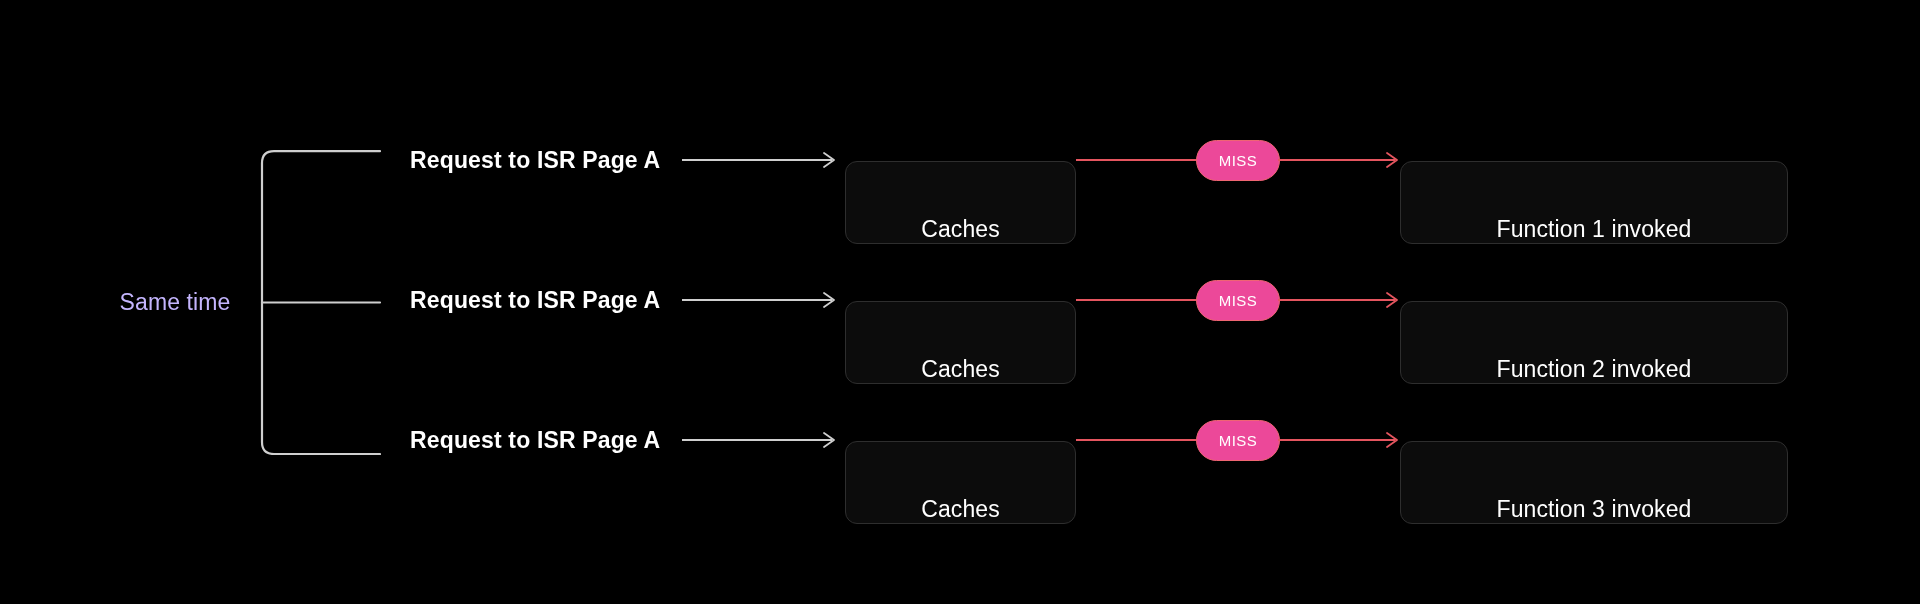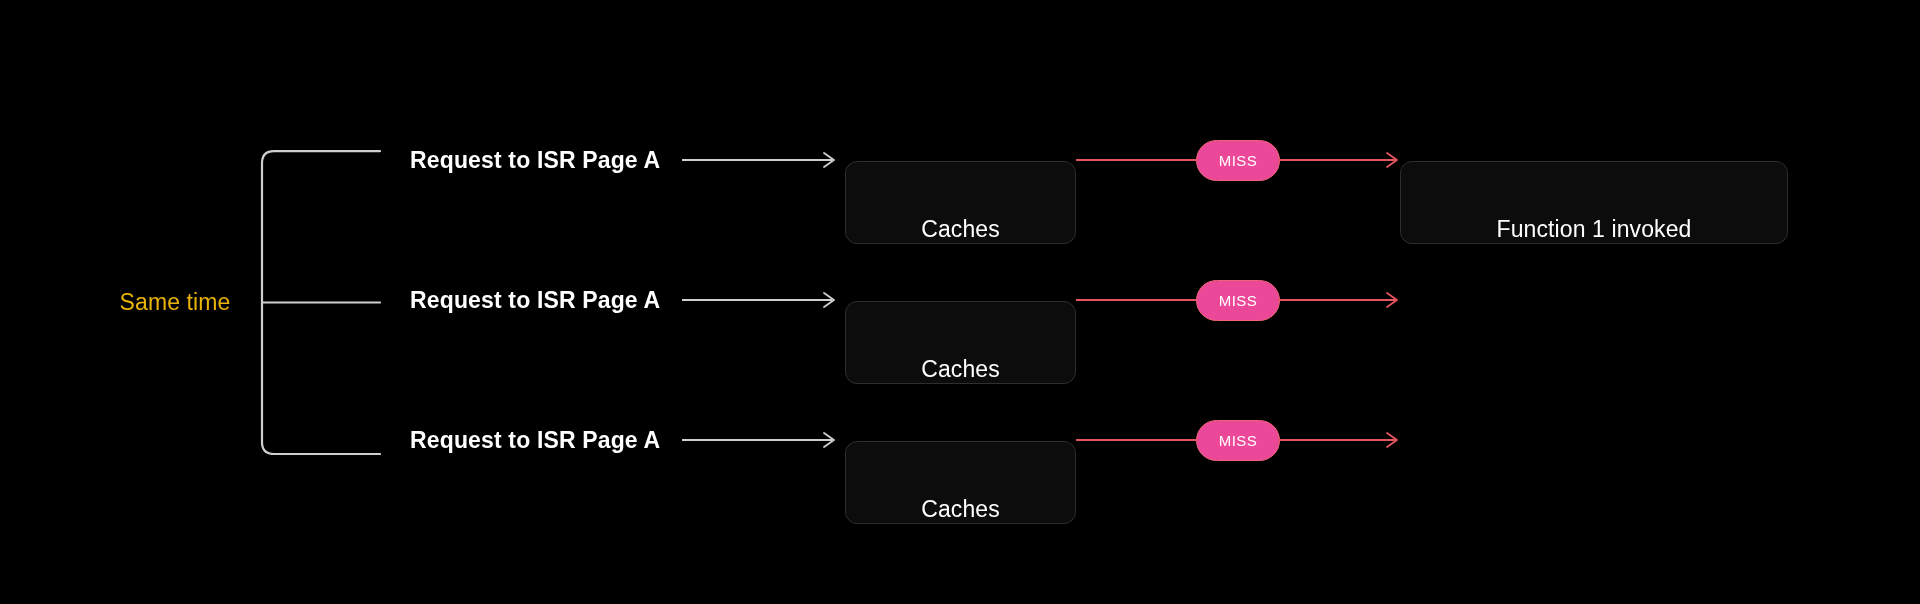--- a/index.html
+++ b/index.html
@@ -21,21 +21,21 @@
     overflow: hidden;
   }
 
   
   .same-time-label {
     position: absolute;
     left: 100px;
     top: 286px;
     width: 150px;
     text-align: center;
-    color: #eab308;
+    color: #c4b5fd;
     font-size: 23px;
     font-weight: 400;
     letter-spacing: 0.1px;
     line-height: 32px;
     white-space: nowrap;
   }
 
   
   .bracket-svg {
     position: absolute;
@@ -208,20 +208,23 @@
 
     <div class="miss-badge">
       <span>MISS</span>
     </div>
 
     <svg class="arrow-red" viewBox="0 0 125 24" xmlns="http://www.w3.org/2000/svg">
       <path d="M 0 12 L 117 12" fill="none" stroke="#e5555f" stroke-width="1.8"></path>
       <path d="M 109 5 L 119 12 L 109 19" fill="none" stroke="#e5555f" stroke-width="1.8" stroke-linecap="round" stroke-linejoin="round"></path>
     </svg>
 
+    <div class="node-box function-box">
+      <span>Function 2 invoked</span>
+    </div>
   </div>
 
   <div class="flow-row row-2">
 
     <div class="request-label">Request to ISR Page A</div>
 
     <svg class="arrow-white" viewBox="0 0 158 24" xmlns="http://www.w3.org/2000/svg">
       <path d="M 0 12 L 150 12" fill="none" stroke="#cfcfcf" stroke-width="1.8"></path>
       <path d="M 142 5 L 152 12 L 142 19" fill="none" stroke="#cfcfcf" stroke-width="1.8" stroke-linecap="round" stroke-linejoin="round"></path>
     </svg>
@@ -234,15 +237,18 @@
 
     <div class="miss-badge">
       <span>MISS</span>
     </div>
 
     <svg class="arrow-red" viewBox="0 0 125 24" xmlns="http://www.w3.org/2000/svg">
       <path d="M 0 12 L 117 12" fill="none" stroke="#e5555f" stroke-width="1.8"></path>
       <path d="M 109 5 L 119 12 L 109 19" fill="none" stroke="#e5555f" stroke-width="1.8" stroke-linecap="round" stroke-linejoin="round"></path>
     </svg>
 
+    <div class="node-box function-box">
+      <span>Function 3 invoked</span>
+    </div>
   </div>
 
 </div>
 
 </body></html>

